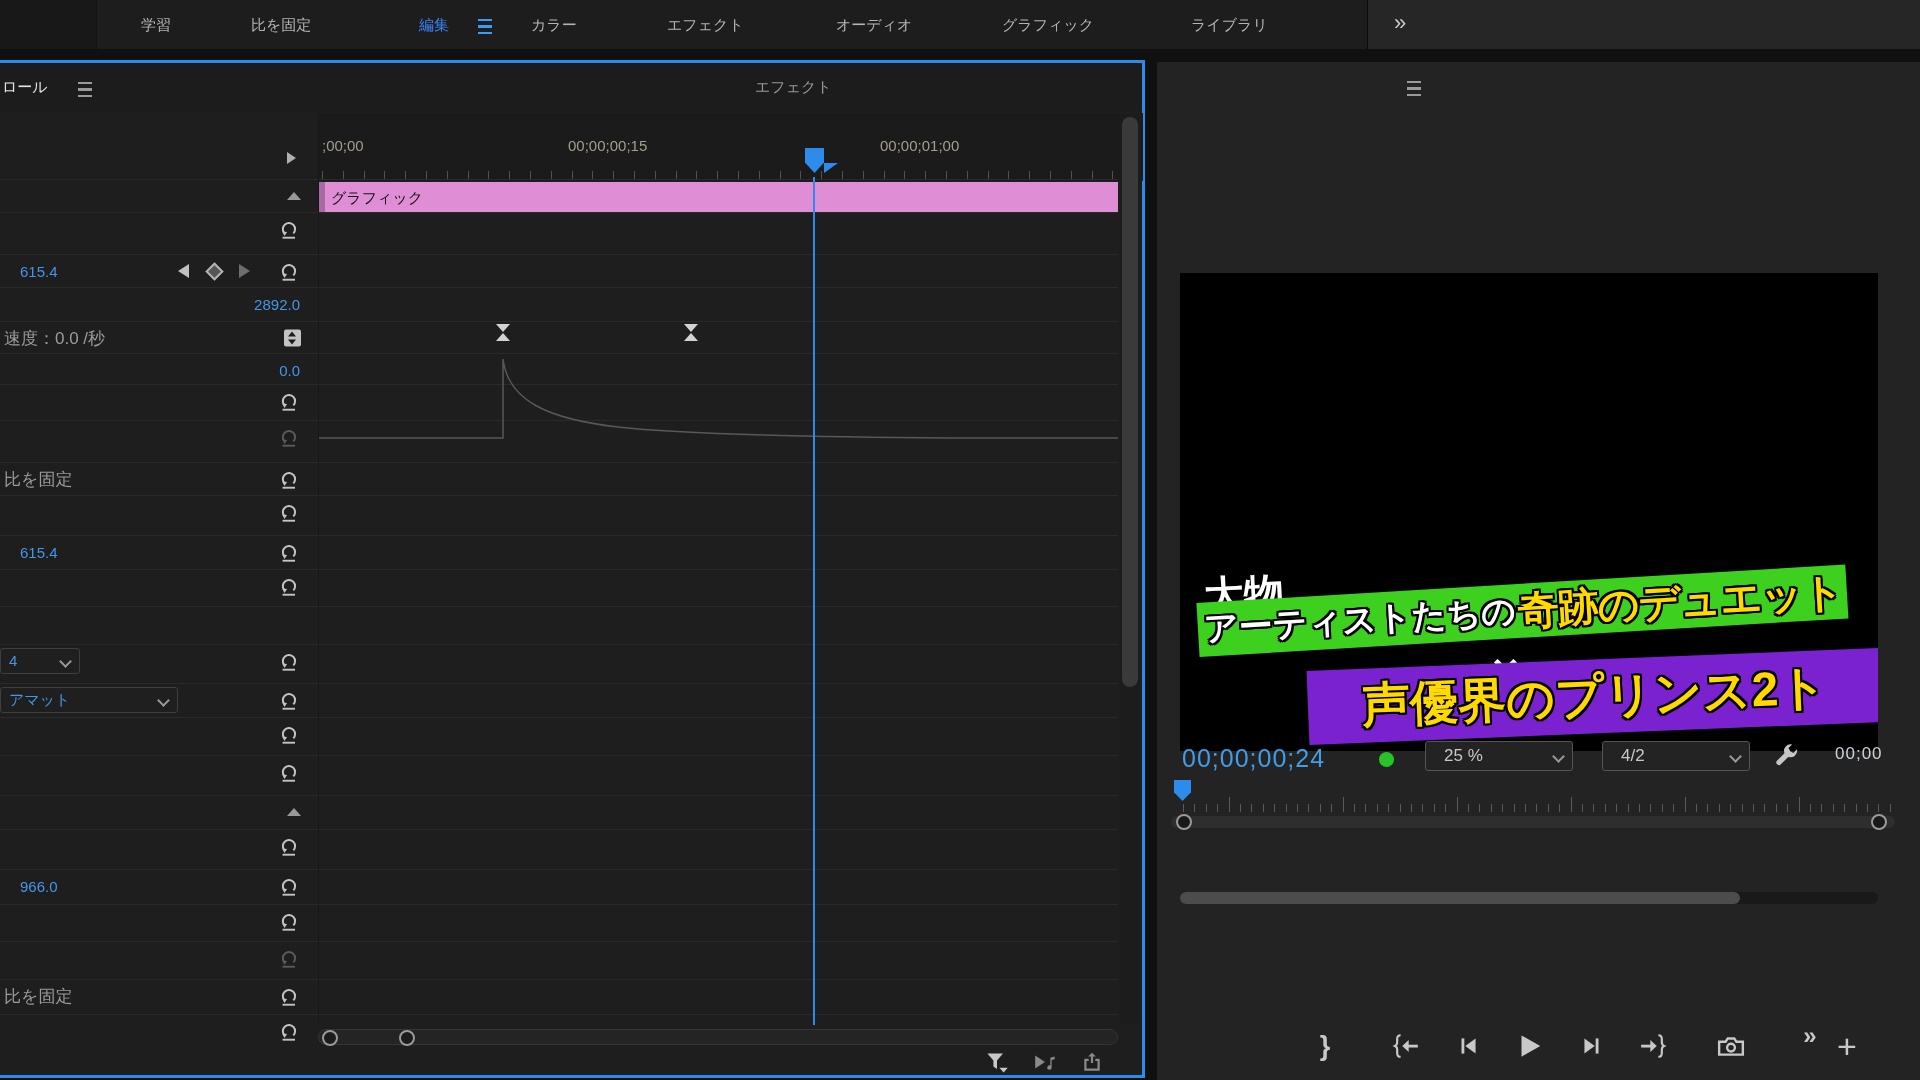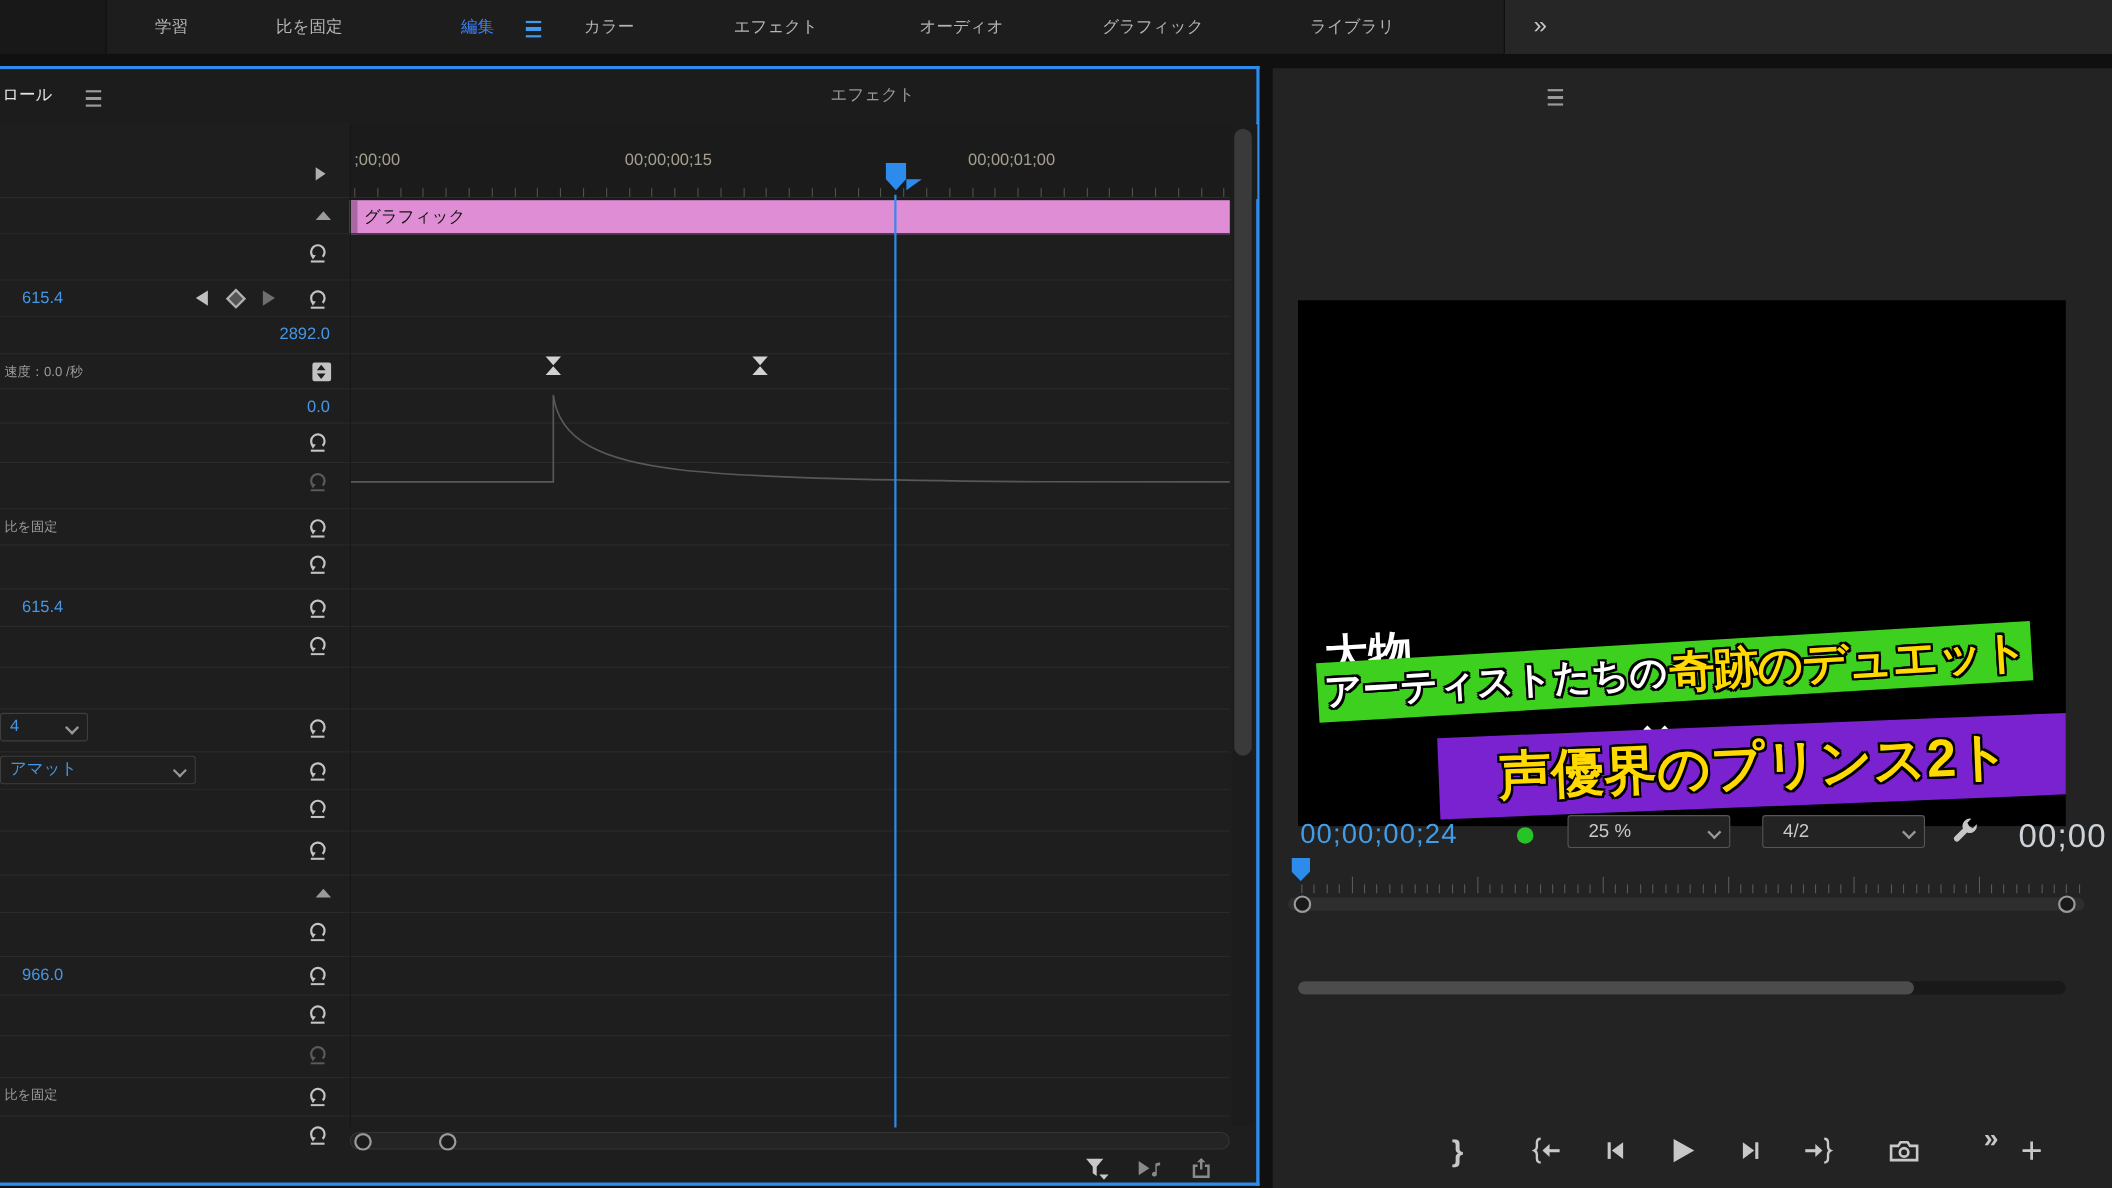--- a/index.html
+++ b/index.html
@@ -47,21 +47,21 @@
 
   
   #ec-clipbar{position:absolute;left:318px;top:119px;width:800px;height:31px;background:#df8ed6;
       font-size:15px;line-height:31px;color:#101010;}
   #ec-clipbar .clip-edge{position:absolute;left:0;top:0;width:7px;height:100%;background:#a868a2;}
   #ec-clipbar .clip-label{margin-left:13px;}
 
   
   #param-rows{position:absolute;left:0;top:0;width:1145px;height:100%;}
   .row-sep{position:absolute;left:0;width:1118px;height:1px;background:#2a2a2a;}
-  .p-label{position:absolute;left:4px;font-size:12px;color:#9b9b9b;white-space:nowrap;transform:translateY(-50%);}
+  .p-label{position:absolute;left:4px;font-size:17px;color:#9b9b9b;white-space:nowrap;transform:translateY(-50%);}
   .p-value{position:absolute;left:20px;font-size:15px;color:#4596e5;transform:translateY(-50%);}
   .p-value-r{position:absolute;left:190px;width:110px;text-align:right;font-size:15px;color:#4596e5;transform:translateY(-50%);}
   .reset-btn{position:absolute;left:279px;width:20px;height:20px;color:#c4c4c4;transform:translateY(-50%);}
   .reset-btn.dim{color:#5a5a5a;}
   .reset-btn svg{width:20px;height:20px;display:block;}
   .collapse-up{position:absolute;left:287px;width:0;height:0;transform:translateY(-50%);
       border-bottom:8px solid #9a9a9a;border-left:7px solid transparent;border-right:7px solid transparent;}
   .kf-nav{position:absolute;left:178px;width:72px;height:16px;transform:translateY(-50%);}
   .nav-left{position:absolute;left:0;top:1px;width:0;height:0;border-right:11px solid #c0c0c0;border-top:7px solid transparent;border-bottom:7px solid transparent;}
   .nav-right{position:absolute;right:0;top:1px;width:0;height:0;border-left:11px solid #6e6e6e;border-top:7px solid transparent;border-bottom:7px solid transparent;}
@@ -108,21 +108,21 @@
 
   #pg-scrollbar{position:absolute;left:23px;top:830px;width:698px;height:12px;background:#191919;border-radius:6px;}
   #pg-scroll-thumb{position:absolute;left:0;top:0;width:560px;height:12px;background:#4c4c4c;border-radius:6px;}
 
   #pg-timecode{position:absolute;left:25px;top:682px;font-size:25px;color:#419de8;letter-spacing:1px;}
   #pg-dot{position:absolute;left:222px;top:690px;width:15px;height:15px;border-radius:50%;background:#27c427;}
   .pg-select{position:absolute;top:679px;height:30px;border:1px solid #555;border-radius:3px;box-sizing:border-box;
       font-size:17px;color:#c8c8c8;line-height:28px;padding-left:18px;background:#232323;}
   .pg-select .chev{top:10px;}
   #pg-wrench{position:absolute;left:614px;top:679px;width:30px;height:30px;}
-  #pg-duration{position:absolute;left:678px;top:682px;font-size:30px;color:#ccd2d8;letter-spacing:1px;}
+  #pg-duration{position:absolute;left:678px;top:682px;font-size:17px;color:#ccd2d8;letter-spacing:1px;}
 
   #pg-scrub{position:absolute;left:14px;top:718px;width:736px;height:34px;}
   #pg-ph{position:absolute;left:3px;top:0;width:17px;height:21px;background:#2d8ceb;clip-path:polygon(0 0,100% 0,100% 58%,50% 100%,0 58%);}
   .pg-tick{position:absolute;bottom:2px;width:1px;background:#5a5a5a;}
   #pg-zoombar{position:absolute;left:14px;top:752px;width:736px;height:16px;}
   #pg-zb-track{position:absolute;left:0;top:2px;width:724px;height:12px;background:#2e2e2e;border-radius:7px;}
   .zb-circle{position:absolute;top:0;width:12px;height:12px;border:2px solid #9a9a9a;border-radius:50%;background:#191919;}
 
   #pg-transport{position:absolute;left:0;top:958px;width:763px;height:60px;}
   .tp-btn{position:absolute;top:6px;width:40px;height:40px;display:flex;align-items:center;justify-content:center;color:#c8c8c8;}

